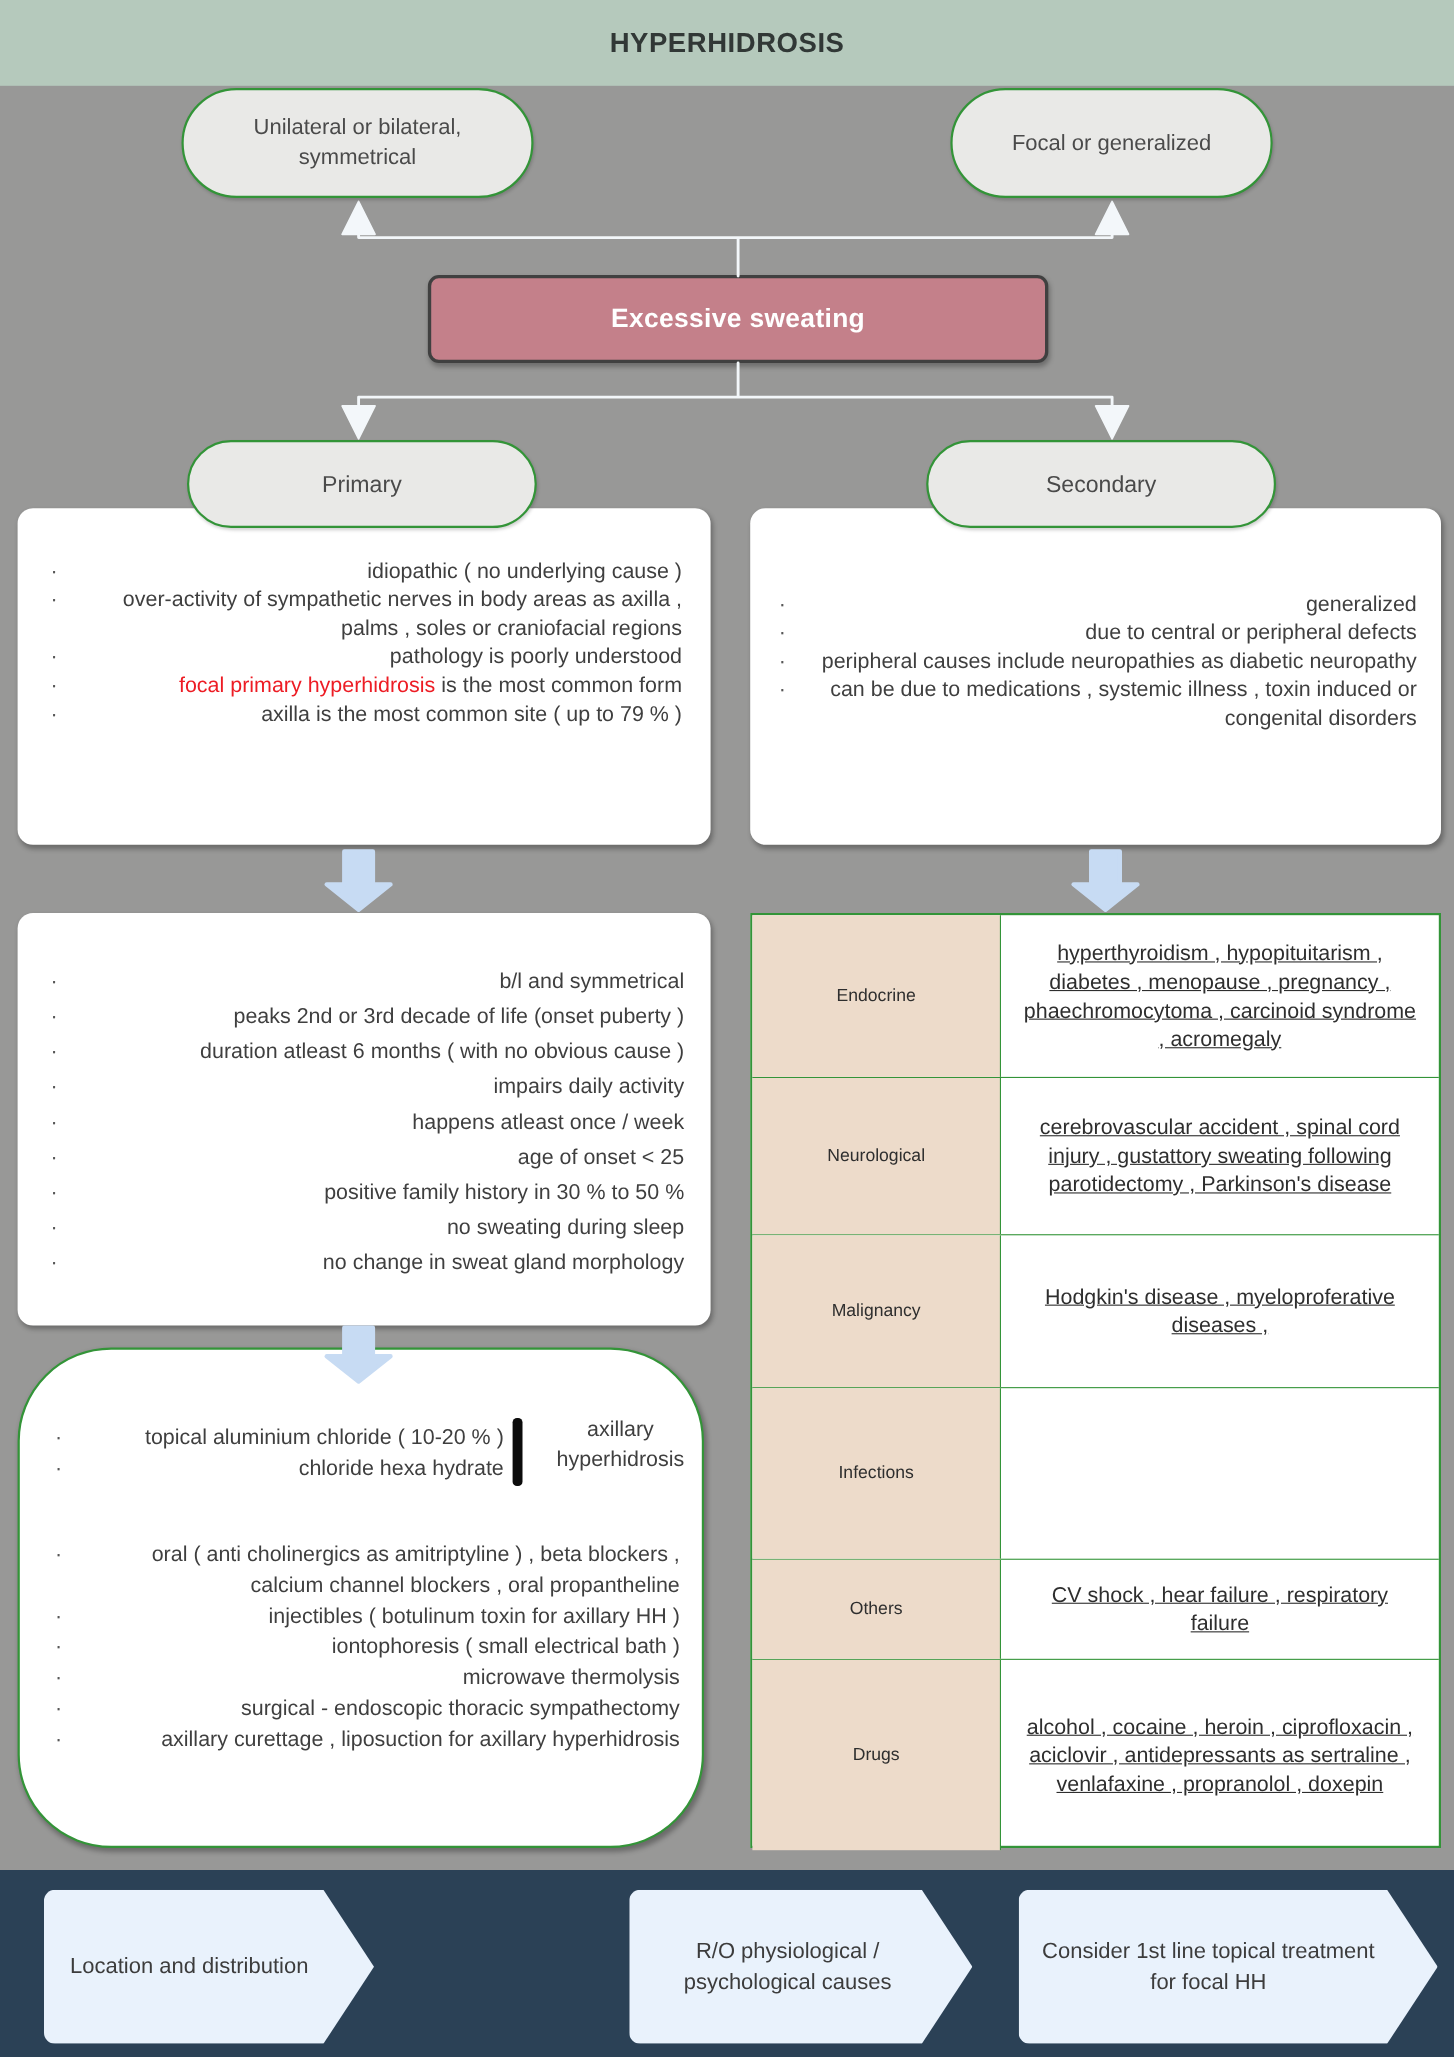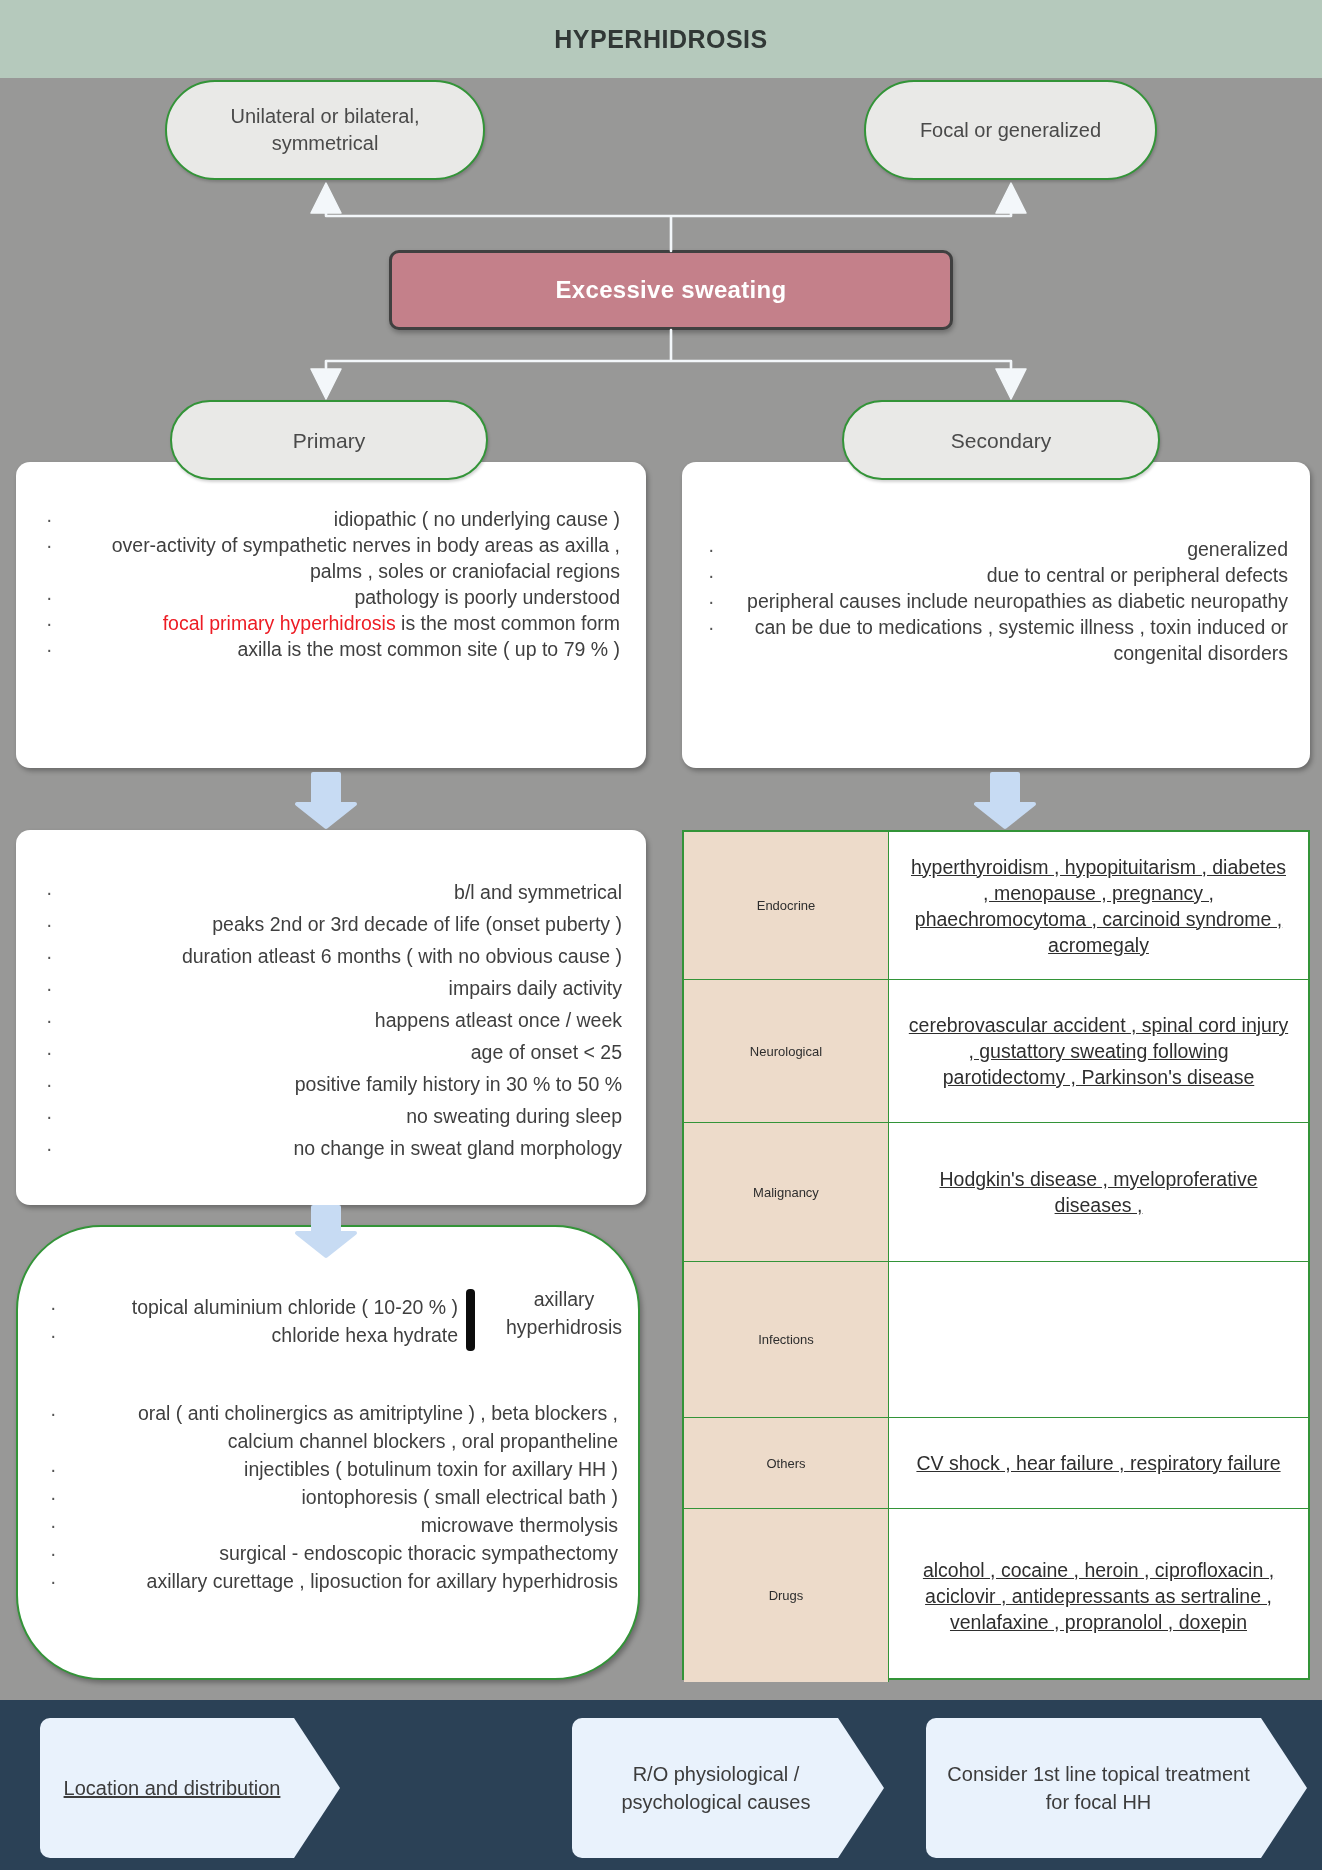--- a/index.html
+++ b/index.html
@@ -75,43 +75,43 @@
   }
   
   .ctable {
     position:absolute; z-index:2; left:682px; top:830px; width:628px; height:850px;
     background:#fff; border:2px solid var(--green_border,#339438);
     display:flex; flex-direction:column; font-size:19.5px;
   }
   .trow { display:flex; flex:none; border-bottom:1.6px solid var(--green_border,#339438); }
   .trow:last-child { border-bottom:none; }
   .tcat {
-    width:205px; flex:none; background:var(--peach_cell,#eddbca);
+    width:226px; flex:none; background:var(--peach_cell,#eddbca);
     border-right:1.6px solid var(--green_border,#339438);
     display:flex; align-items:center; justify-content:center;
-    font-size:13px; color:#2e2e2e;
+    font-size:16px; color:#2e2e2e;
   }
   .tdesc {
     flex:1; display:flex; align-items:center; justify-content:center;
     text-align:center; padding:8px 18px; line-height:26px; color:#2e2e2e;text-decoration:underline;
   }
   
   .bottombar {
     position:absolute; left:0; top:1700px; width:1322px; height:170px;
     background:var(--navy_bar,#2b4156); z-index:4;
   }
   .chev {
     position:absolute; top:18px; height:140px;
     background:var(--chevron_bg,#e9f2fc); border-radius:10px;
     clip-path:polygon(0 0, calc(100% - 46px) 0, 100% 50%, calc(100% - 46px) 100%, 0 100%);
     display:flex; align-items:center; justify-content:center;
     text-align:center; font-size:20px; line-height:28px; color:#3c3c3c;
   }
   .chev .lbl { padding:0 52px 0 16px; }
-  .chev1 { left:40px;  width:300px;text-decoration:underline; }
+  .chev1 { left:40px;  width:300px; }
   .chev2 { left:366px; width:214px; }
   .chev3 { left:572px; width:312px;padding-left:12px; }
   .chev4 { left:926px; width:381px; }
   
   .connectors {
     position:absolute; left:0; top:0; width:1322px; height:1870px;
     z-index:5; pointer-events:none;
   }
   .wline { stroke:var(--connector_white,#f3f7fa); stroke-width:2.6; fill:none; stroke-linecap:round; }
   .whead { fill:var(--connector_white,#f3f7fa); stroke:var(--connector_white,#f3f7fa); stroke-width:1.5; stroke-linejoin:round; }

